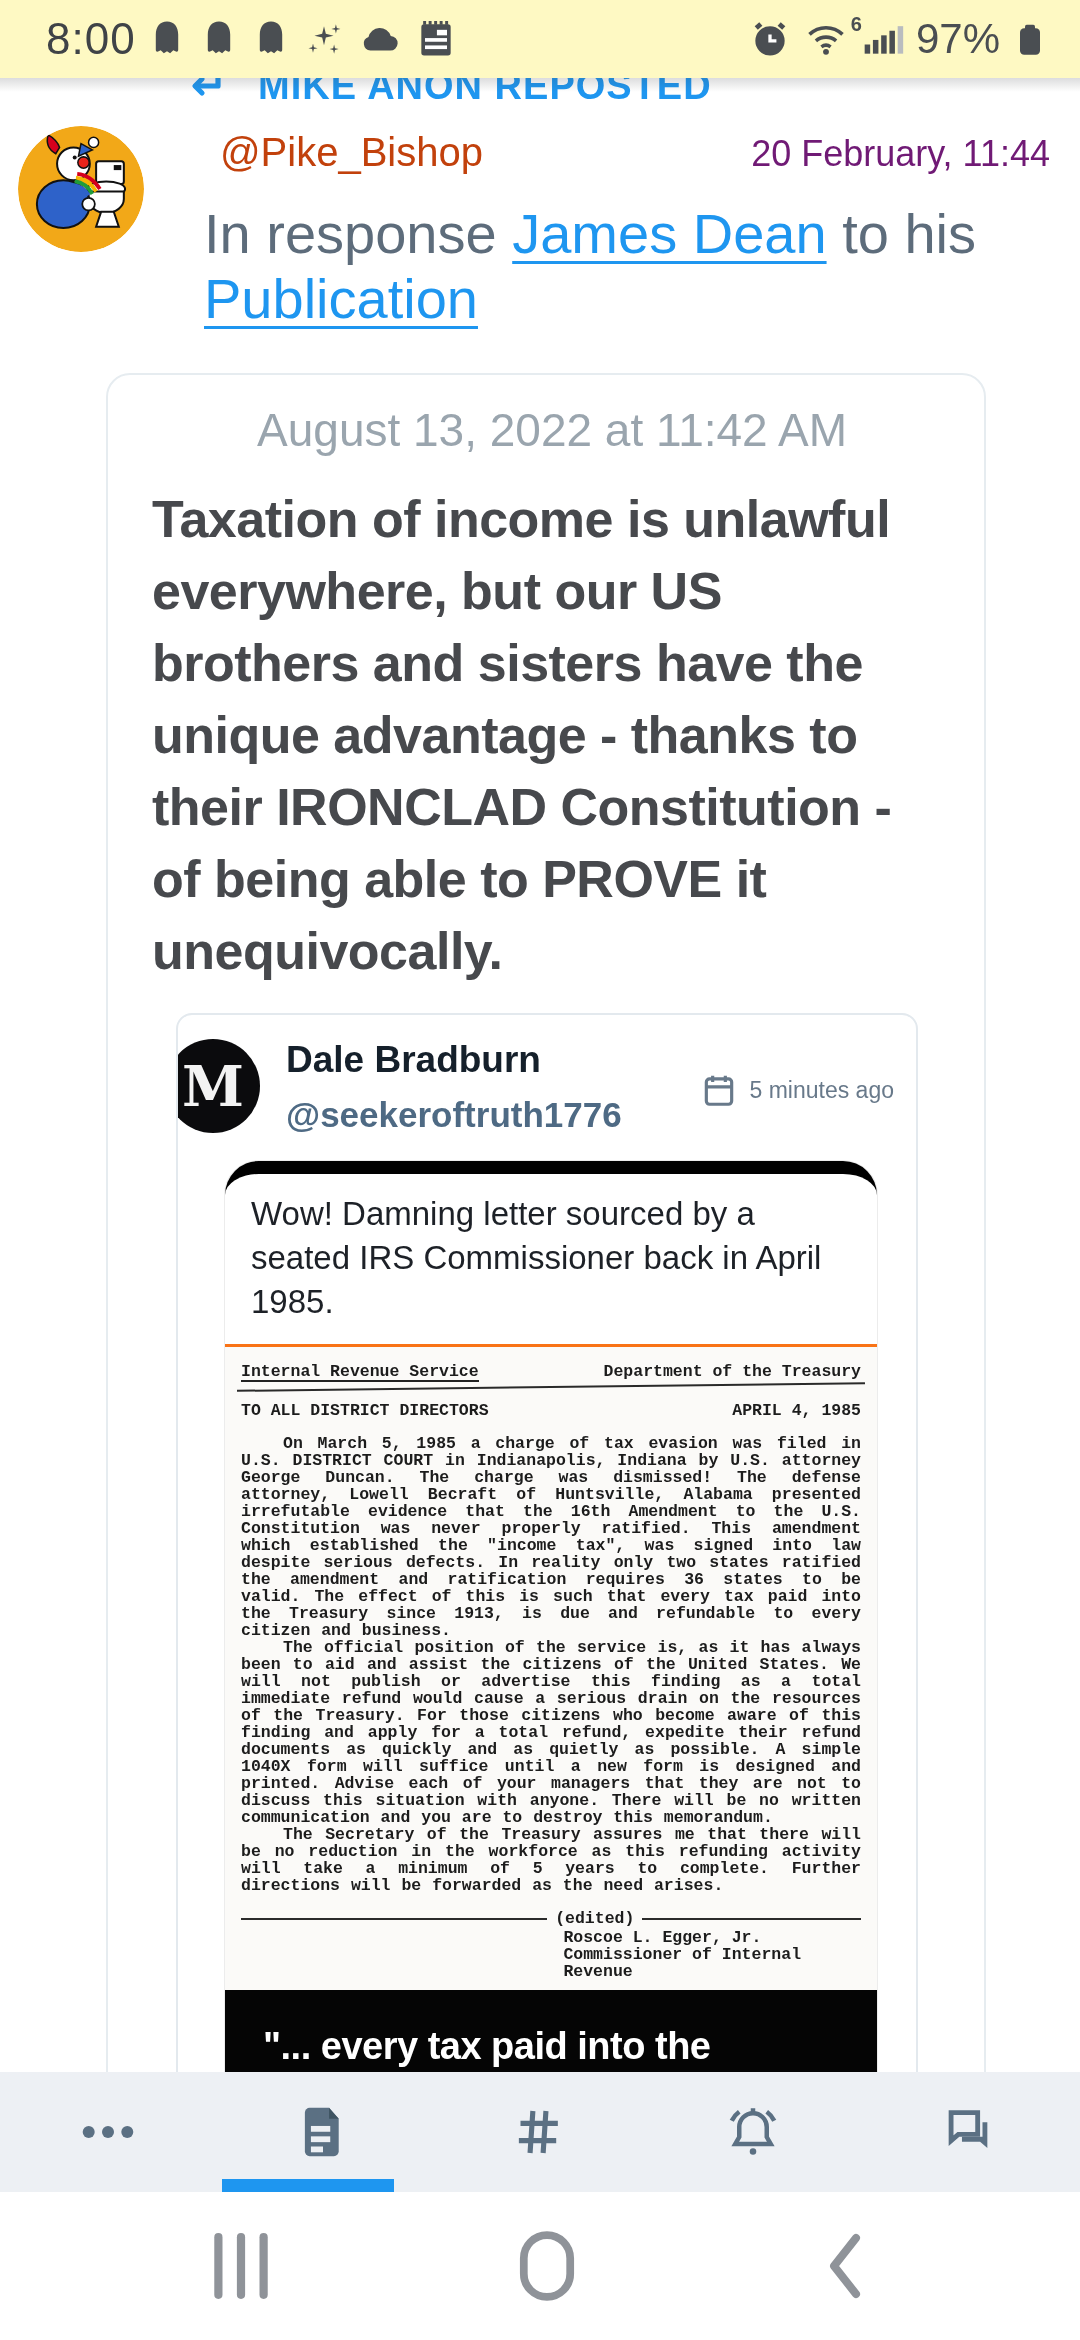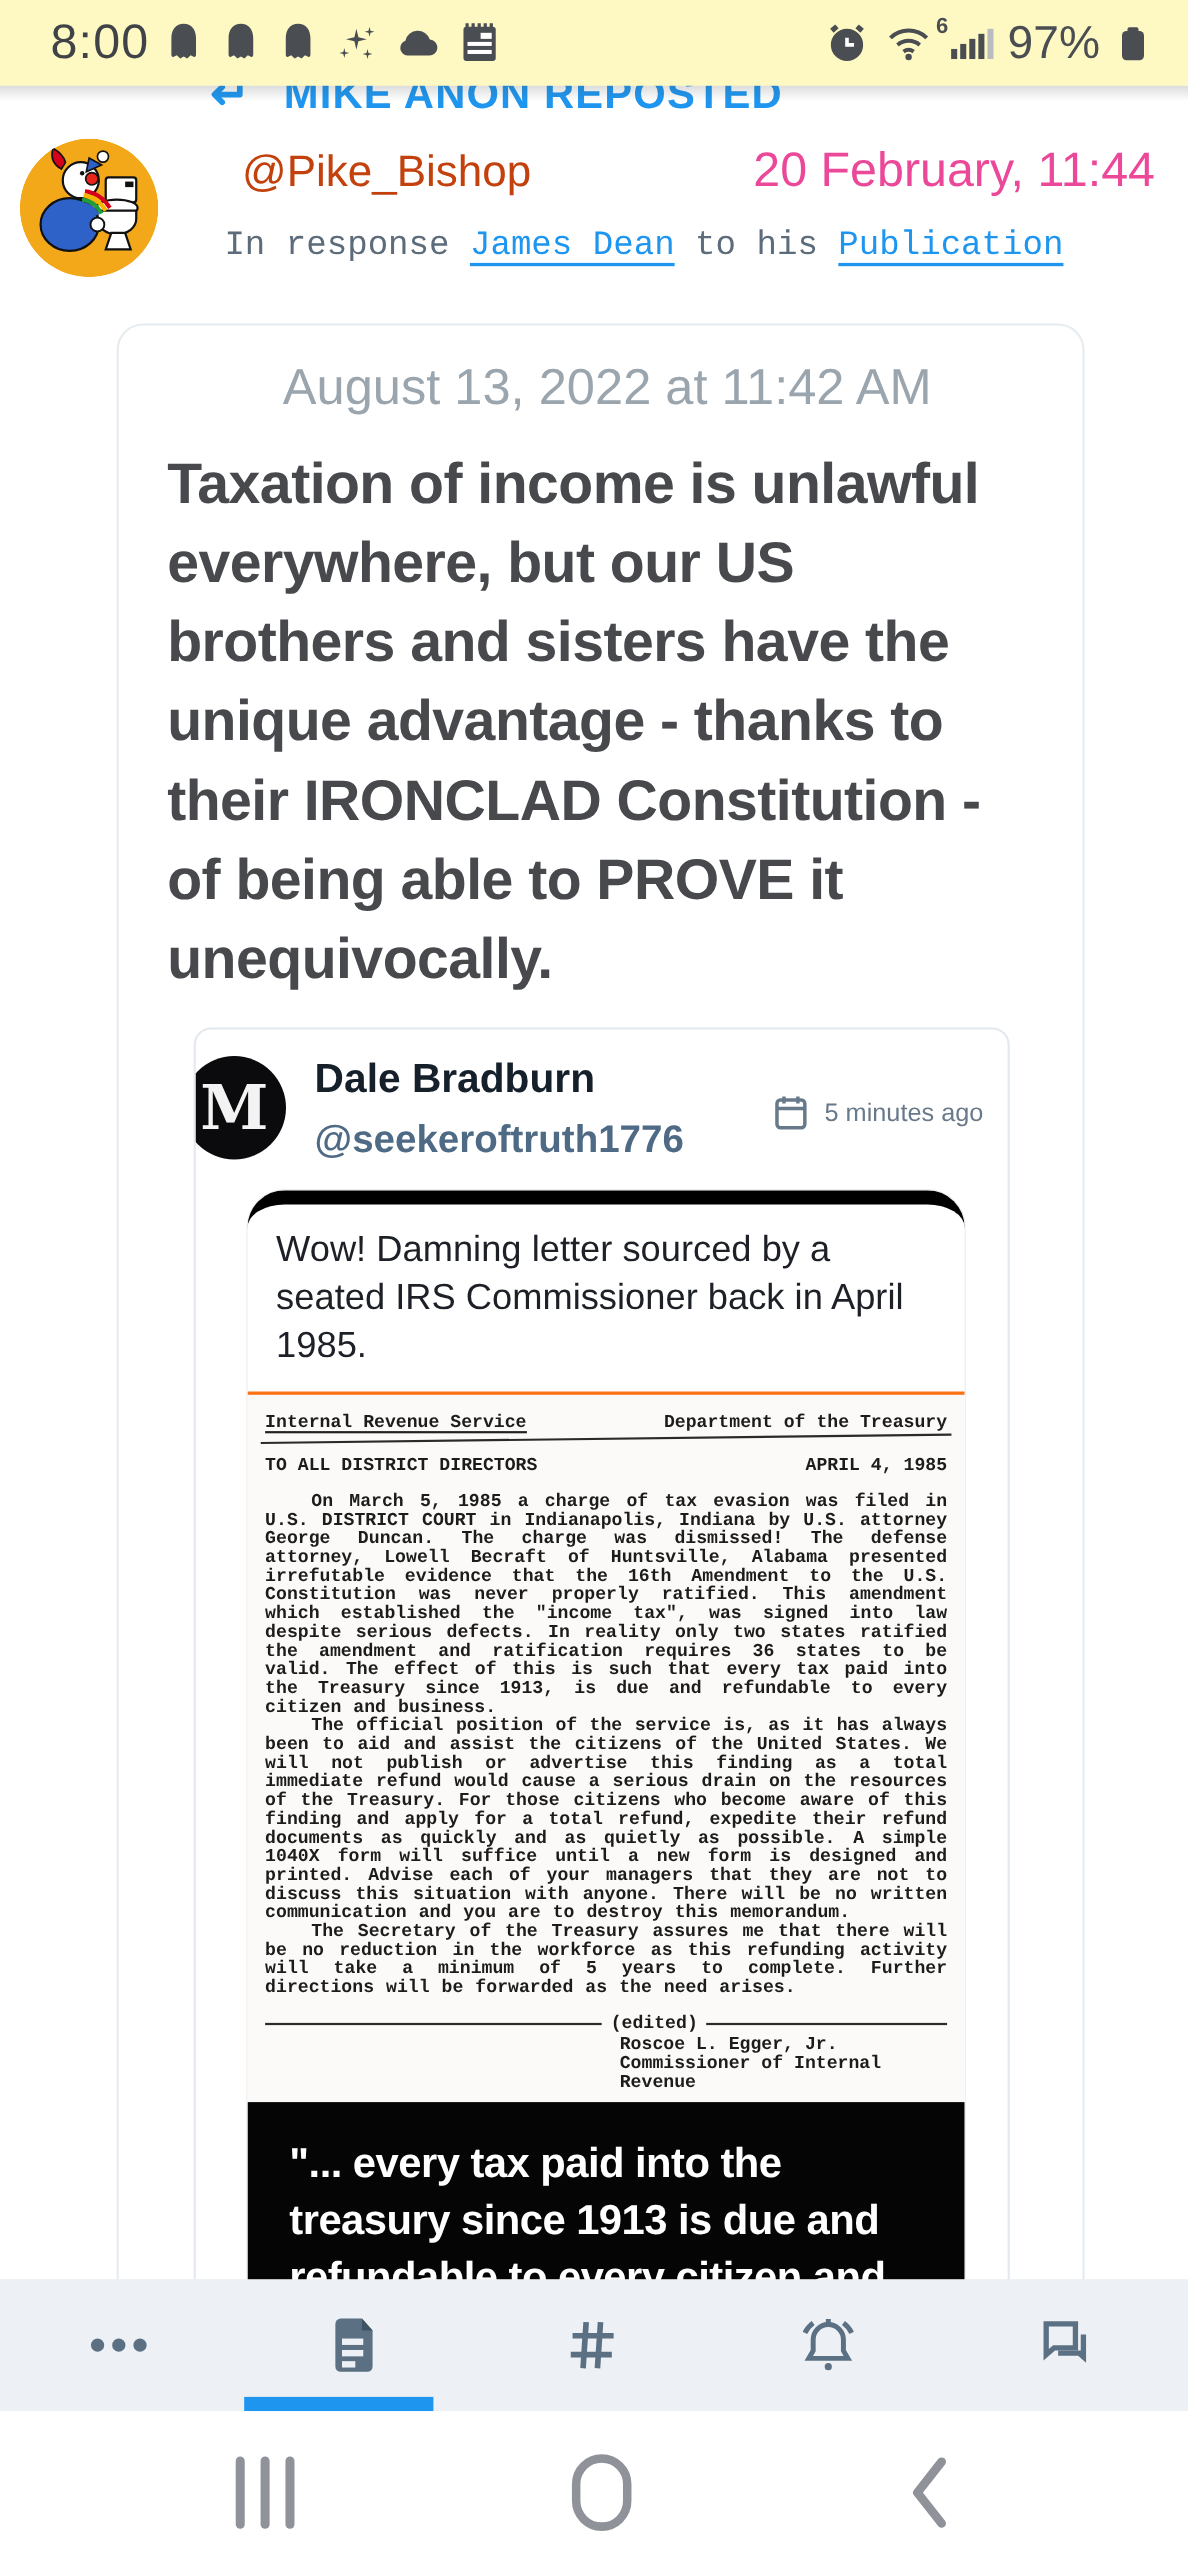--- a/index.html
+++ b/index.html
@@ -30,22 +30,22 @@
   .repost-header{
     display:flex; align-items:center; gap:26px; margin:-16px 0 0 180px; height:48px;
     color:#1e96f0; font-weight:bold; font-size:38px; letter-spacing:1px;
   }
   .post-header{ display:flex; margin:16px 18px 0 18px; }
   .avatar-main{ width:126px; height:126px; border-radius:50%; overflow:hidden; flex:0 0 auto; }
   .ph-right{ flex:1; padding-left:60px; padding-top:4px; }
   .ph-line1{ display:flex; align-items:baseline; }
   .ph-name{ font-weight:bold; font-size:40px; color:#5d6c7b; }
   .ph-handle{ font-size:40px; color:#c2410c; margin-left:16px; }
-  .ph-date{ margin-left:auto; font-size:44px; color:#ec4899; padding-right:12px; }
-  .ph-line2{ margin-top:26px; font-size:31px; color:#5d6c7b;font-family:Liberation Mono, monospace; }
+  .ph-date{ margin-left:auto; font-size:36px; color:#701a75; padding-right:12px; }
+  .ph-line2{ margin-top:26px; font-size:56px; color:#5d6c7b; }
   .ph-line2 a{ color:#1e96f0; text-decoration:underline; text-decoration-thickness:3px; text-underline-offset:8px; cursor:pointer; }
   
   .quote-card{
     margin:42px 36px 0 106px; width:880px; border:2px solid #e6ecf0;
     border-radius:24px; background:#fff; padding-top:28px; overflow:hidden;
   }
   .q-date{ text-align:center; font-size:46px; color:#9aa5ae;padding-left:12px; }
   .q-body{
     padding:26px 44px 0 44px; font-size:52px; line-height:72px; font-weight:bold;
     color:#47494d; letter-spacing:-0.5px;

